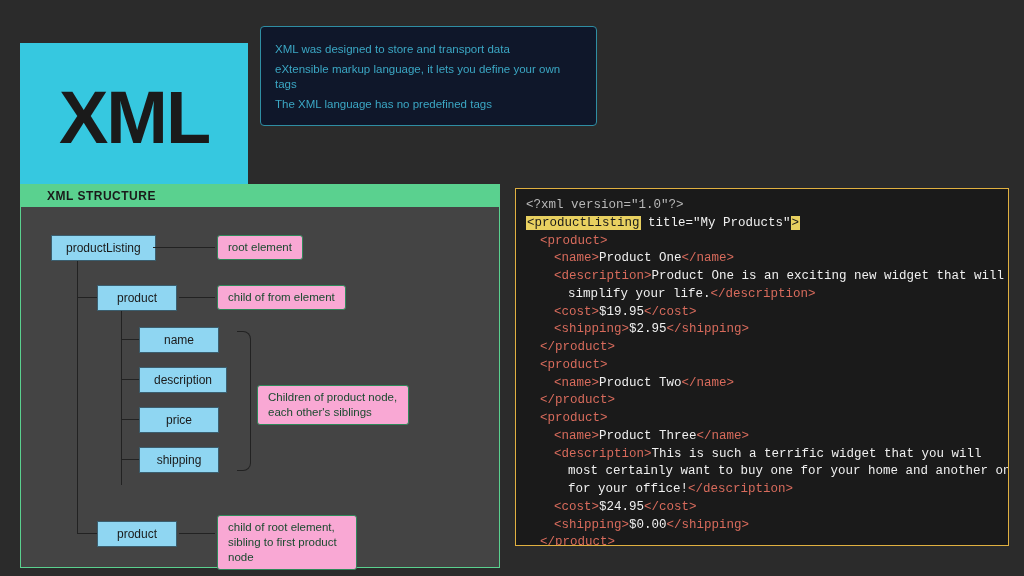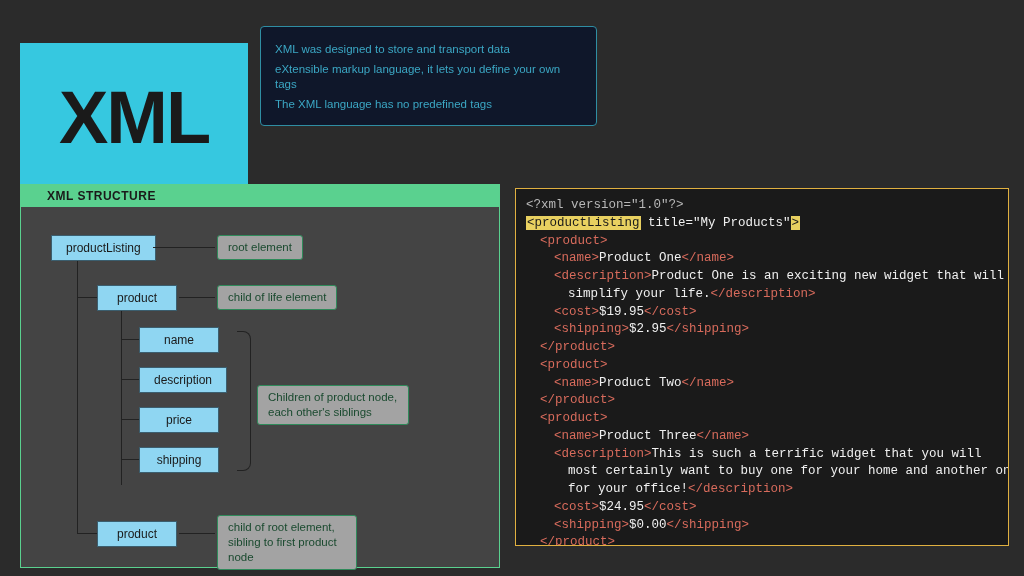--- a/index.html
+++ b/index.html
@@ -64,21 +64,21 @@
     background: #8fd6f2;
     border: 1px solid #3b5e6e;
     color: #1a1a1a;
     font-size: 12px;
     padding: 5px 14px;
     text-align: center;
     min-width: 80px;
   }
   .annot {
     position: absolute;
-    background: #a3a3a3;
+    background: #f9a8d4;
     border: 1px solid #2f8a5a;
     border-radius: 3px;
     color: #1a4a2f;
     font-size: 11.5px;
     padding: 4px 10px;
     line-height: 1.3;
   }
   .line { position: absolute; background: #222; }
   .hline { height: 1px; }
   .vline { width: 1px; }
@@ -129,21 +129,21 @@
   <div class="tree">
 
     <div class="node" style="left:30px; top:28px; min-width:100px;">productListing</div>
     <div class="annot" style="left:196px; top:28px;">root element</div>
     <div class="line hline" style="left:132px; top:40px; width:62px;"></div>
 
     <div class="line vline" style="left:56px; top:54px; height:272px;"></div>
     <div class="line hline" style="left:56px; top:90px; width:20px;"></div>
 
     <div class="node" style="left:76px; top:78px;">product</div>
-    <div class="annot" style="left:196px; top:78px;">child of life element</div>
+    <div class="annot" style="left:196px; top:78px;">child of from element</div>
     <div class="line hline" style="left:158px; top:90px; width:36px;"></div>
 
     <div class="line vline" style="left:100px; top:104px; height:174px;"></div>
 
     <div class="line hline" style="left:100px; top:132px; width:18px;"></div>
     <div class="node" style="left:118px; top:120px;">name</div>
 
     <div class="line hline" style="left:100px; top:172px; width:18px;"></div>
     <div class="node" style="left:118px; top:160px;">description</div>
 

